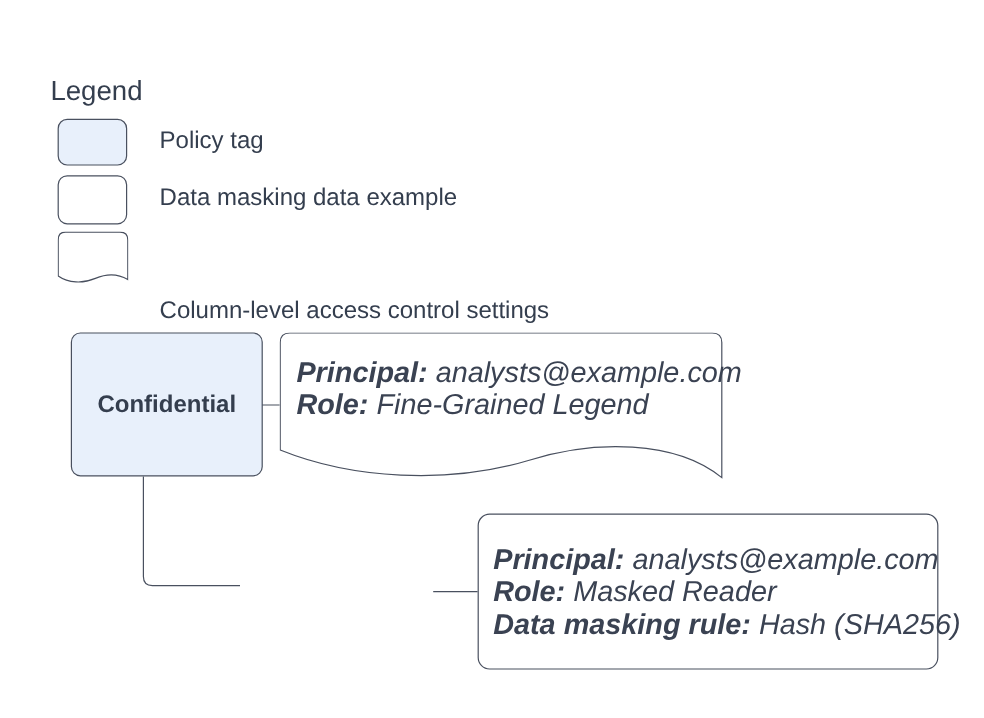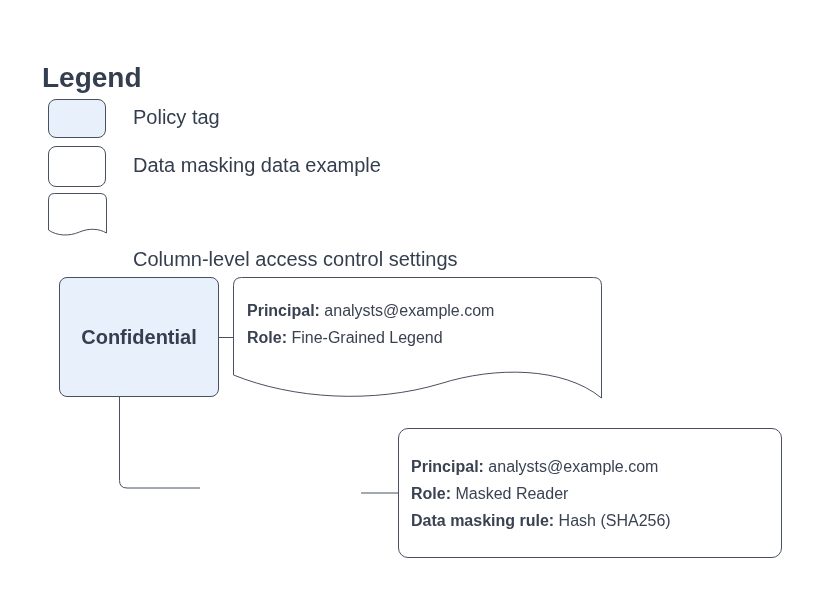--- a/index.html
+++ b/index.html
@@ -8,36 +8,36 @@
     --text:#343e4e;
     --note-text:#3a4252;
   }
   html,body{margin:0;padding:0;background:#ffffff;}
   .canvas{
     position:relative;width:820px;height:598px;background:#ffffff;overflow:hidden;
     font-family:"Liberation Sans","DejaVu Sans",sans-serif;
   }
   .abs{position:absolute;}
   .legend-title{
-    left:42px;top:62px;font-size:28px;font-weight:bold;color:var(--text);
+    left:42px;top:62px;font-size:23px;font-weight:normal;color:var(--text);
   }
   .swatch{
     width:58px;border:1px solid var(--border);border-radius:8px;background:#ffffff;box-sizing:border-box;
   }
   .swatch.blue{background:var(--tag-fill);}
   .legend-label{
     left:133px;font-size:20px;font-weight:normal;color:var(--text);white-space:nowrap;
   }
   .tag-node{
     background:var(--tag-fill);border:1px solid var(--border);border-radius:8px;
     display:flex;align-items:center;justify-content:center;
     font-size:20px;font-weight:bold;color:var(--text);box-sizing:border-box;
   }
   .note-text{
-    font-size:16px;line-height:27px;color:var(--note-text);white-space:nowrap;
+    font-size:24px;line-height:27px;color:var(--note-text);white-space:nowrap;font-style:italic;
   }
   .note-text b{color:var(--note-text);}
   .policy-box{
     border:1px solid var(--border);border-radius:10px;background:#ffffff;box-sizing:border-box;
     display:flex;flex-direction:column;justify-content:center;padding-left:12px;
   }
   svg .shape-line{stroke:var(--border);stroke-width:1;fill:none;}
   svg .shape-doc{stroke:var(--border);stroke-width:1;fill:#ffffff;}
 </style>
 </head>

